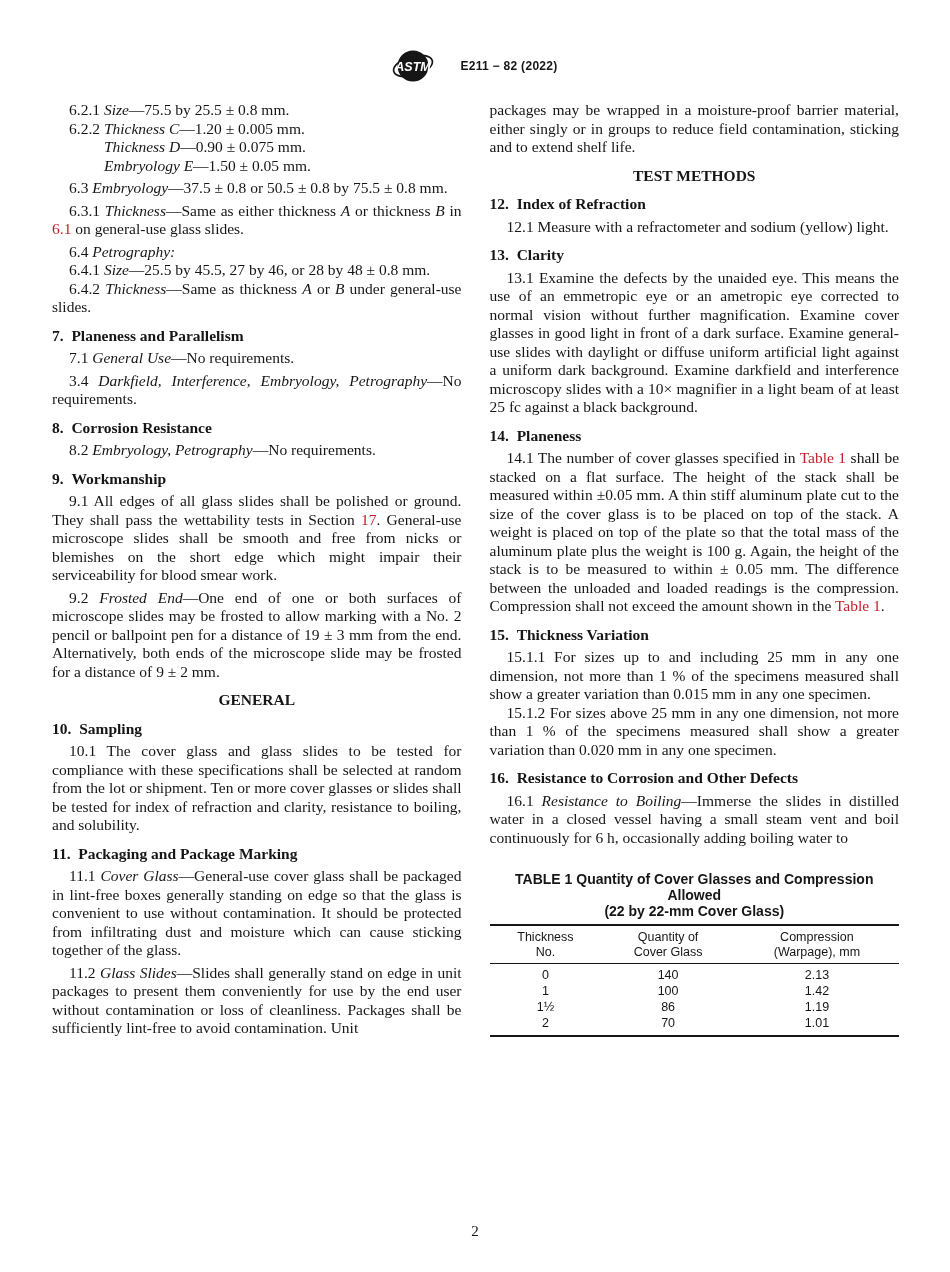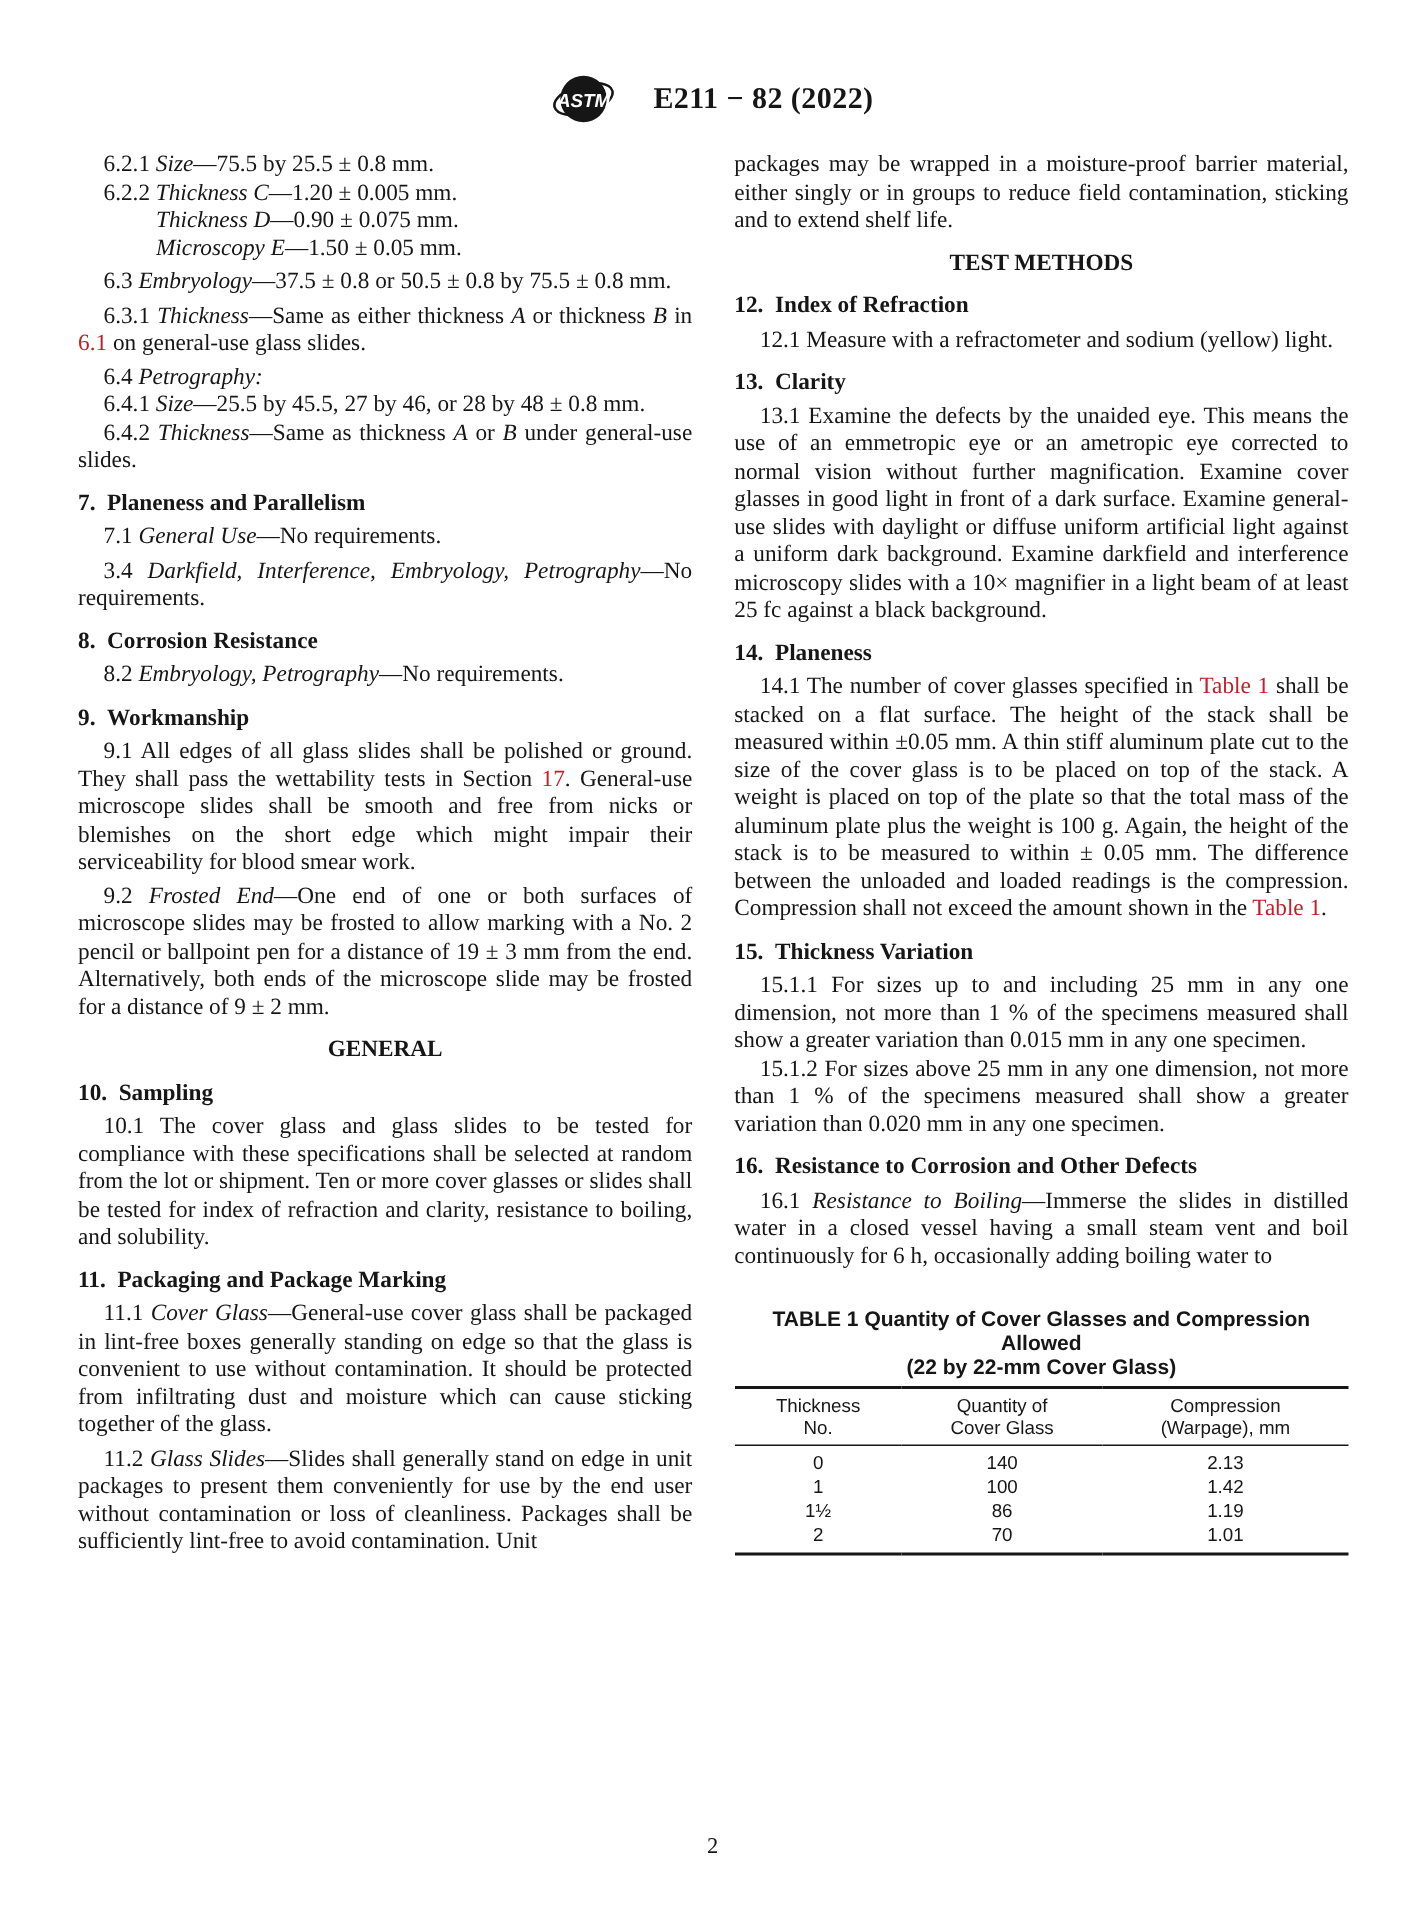--- a/index.html
+++ b/index.html
@@ -7,22 +7,22 @@
   .page{
     width:950px;height:1272px;background:#ffffff;position:relative;
     font-family:"Liberation Serif", serif;color:#161616;overflow:hidden;
     margin:0 auto;
   }
   .hdr{
     display:flex;justify-content:center;align-items:center;gap:26px;
     padding-top:46px;
   }
   .hdr .designation{
-    font-family:Liberation Serif, serif;font-weight:bold;
-    font-size:20px;letter-spacing:.3px;
+    font-family:Liberation Sans, sans-serif;font-weight:bold;
+    font-size:12px;letter-spacing:.3px;
   }
   .cols{
     display:flex;gap:28px;padding:0 51px 0 52px;margin-top:15px;
   }
   .col{
     width:410px;font-size:15.5px;line-height:18.5px;text-align:justify;
   }
   .para{margin:4px 0 0 0;text-indent:17px;}
   .para.tight{margin-top:0;}
   .para.noindent{text-indent:0;}
@@ -70,21 +70,21 @@
       </svg>
     </span>
     <span class="designation">E211 − 82 (2022)</span>
   </div>
 
   <div class="cols">
     <div class="col" id="col-left">
         <div class="para tight"><span>6.2.1 </span><span class="it">Size</span><span>—75.5 by 25.5 ± 0.8 mm.</span></div>
         <div class="para tight"><span>6.2.2 </span><span class="it">Thickness C</span><span>—1.20 ± 0.005 mm.</span></div>
         <div class="para line-deep"><span class="it">Thickness D</span><span>—0.90 ± 0.075 mm.</span></div>
-        <div class="para line-deep"><span class="it">Microscopy E</span><span>—1.50 ± 0.05 mm.</span></div>
+        <div class="para line-deep"><span class="it">Embryology E</span><span>—1.50 ± 0.05 mm.</span></div>
         <div class="para"><span>6.3 </span><span class="it">Embryology</span><span>—37.5 ± 0.8 or 50.5 ± 0.8 by 75.5 ± 0.8 mm.</span></div>
         <div class="para"><span>6.3.1 </span><span class="it">Thickness</span><span>—Same as either thickness </span><span class="it">A</span><span> or thickness </span><span class="it">B</span><span> in </span><a class="xref" style="color: rgb(193, 32, 42);">6.1</a><span> on general-use glass slides.</span></div>
         <div class="para"><span>6.4 </span><span class="it">Petrography:</span></div>
         <div class="para tight"><span>6.4.1 </span><span class="it">Size</span><span>—25.5 by 45.5, 27 by 46, or 28 by 48 ± 0.8 mm.</span></div>
         <div class="para tight"><span>6.4.2 </span><span class="it">Thickness</span><span>—Same as thickness </span><span class="it">A</span><span> or </span><span class="it">B</span><span> under general-use slides.</span></div>
         <div class="sec-heading"><span>7. Planeness and Parallelism</span></div>
         <div class="para"><span>7.1 </span><span class="it">General Use</span><span>—No requirements.</span></div>
         <div class="para"><span>3.4 </span><span class="it">Darkfield, Interference, Embryology, Petrography</span><span>—No requirements.</span></div>
         <div class="sec-heading"><span>8. Corrosion Resistance</span></div>
         <div class="para"><span>8.2 </span><span class="it">Embryology, Petrography</span><span>—No requirements.</span></div>

